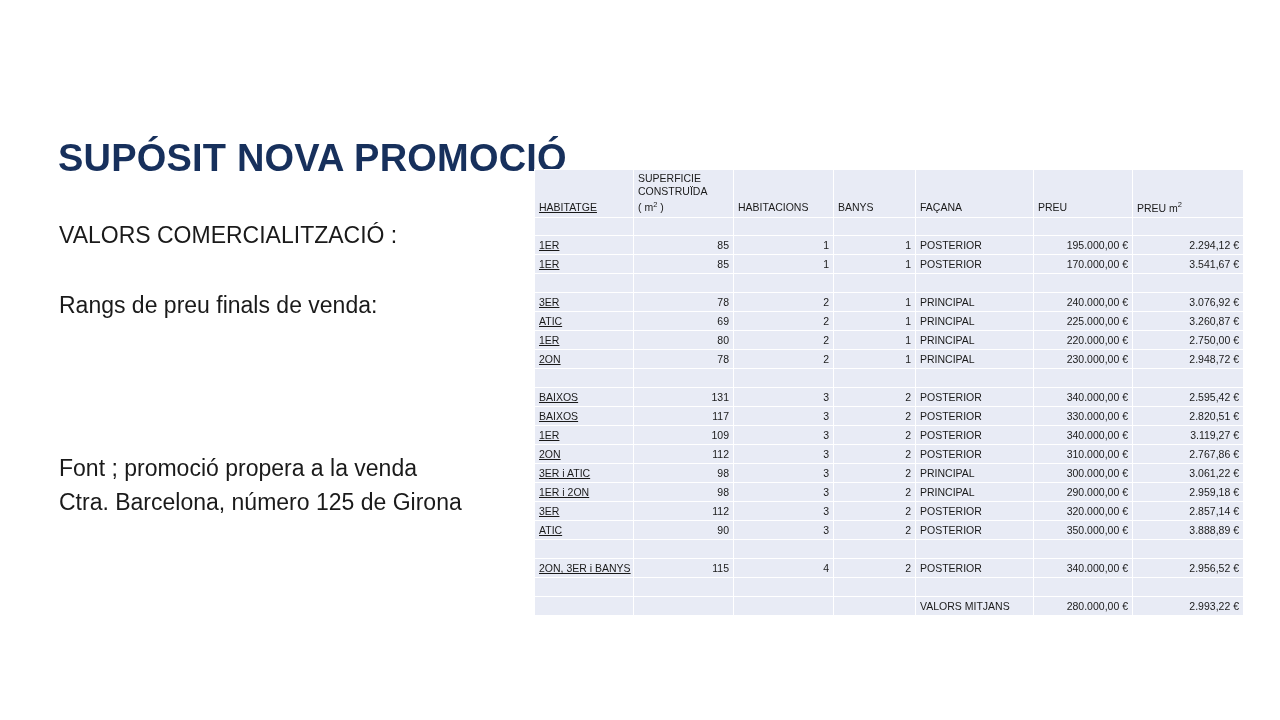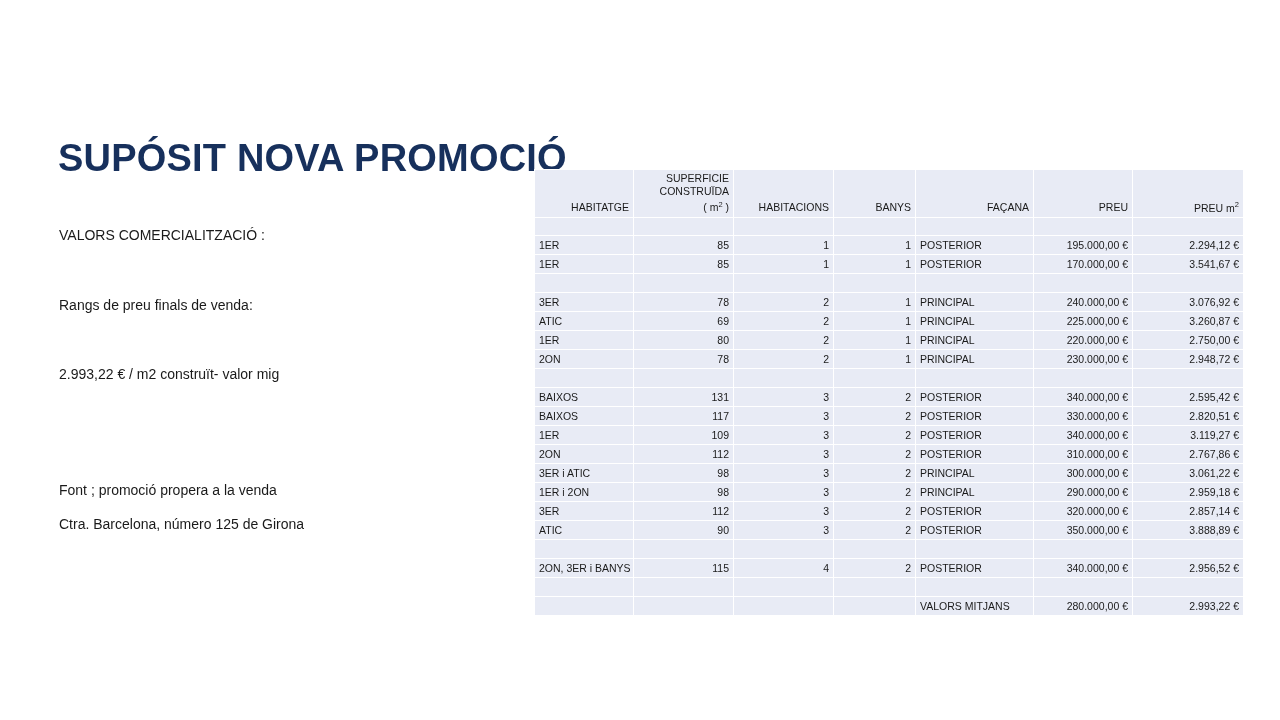--- a/index.html
+++ b/index.html
@@ -29,21 +29,21 @@
   }
 
   
   #body-text {
     position: absolute;
     left: 59px;
     top: 224px;
     width: 460px;
   }
   .body-line {
-    font-size: 14px;
+    font-size: 23px;
     line-height: 22px;
     color: #1a1a1a;
     white-space: nowrap;
   }
   .gap-lg { height: 48px; }
   .gap-md { height: 47px; }
   .gap-sm { height: 47px; }
   .gap-xs { height: 12px; }
 
   
@@ -62,32 +62,32 @@
     font-size: 10.5px;
     color: #1a1a1a;
     font-weight: normal;
     padding: 0 4px;
     height: 19px;
     box-sizing: border-box;
     overflow: hidden;
     white-space: nowrap;
   }
   
-  .c0 { width: 99px;  text-align: left;   }
+  .c0 { width: 99px;  text-align: left; text-decoration: underline;   }
   .c1 { width: 100px; text-align: right;  }
   .c2 { width: 100px; text-align: right;  }
   .c3 { width: 82px;  text-align: right;  }
   .c4 { width: 118px; text-align: left; }
   .c5 { width: 99px;  text-align: right;  }
   .c6 { width: 111px; text-align: right; margin-top: 28px;  }
 
   
   #price-table thead td {
     vertical-align: bottom;
-    text-align: right;
+    text-align: left;
     height: auto;
     padding-bottom: 3px;
     line-height: 13px;
   }
   #price-table thead tr.hdr-main td { height: 48px; }
   #price-table thead tr.hdr-pad td  { height: 18px; }
   td.hdr-left { text-align: center; }
 
   .num-pad-right { padding-right: 12px; }
   .eur-pad-right { padding-right: 6px; }
@@ -99,21 +99,20 @@
 </head>
 <body>
 
 <h1 id="slide-title">SUPÓSIT NOVA PROMOCIÓ</h1>
 
 <div id="body-text">
   <div class="body-line">VALORS COMERCIALITZACIÓ  :</div>
   <div class="gap-lg"></div>
   <div class="body-line">Rangs de preu finals de venda:</div>
   <div class="gap-md"></div>
-  <div class="body-line">2.993,22 € / m2 construït- valor mig</div>
   <div class="gap-sm"></div>
   <div class="gap-sm"></div>
   <div class="body-line">Font ; promoció propera a la venda</div>
   <div class="gap-xs"></div>
   <div class="body-line">Ctra. Barcelona, número 125 de Girona</div>
 </div>
 
 <table id="price-table">
   <thead>
     <tr class="hdr-main">

